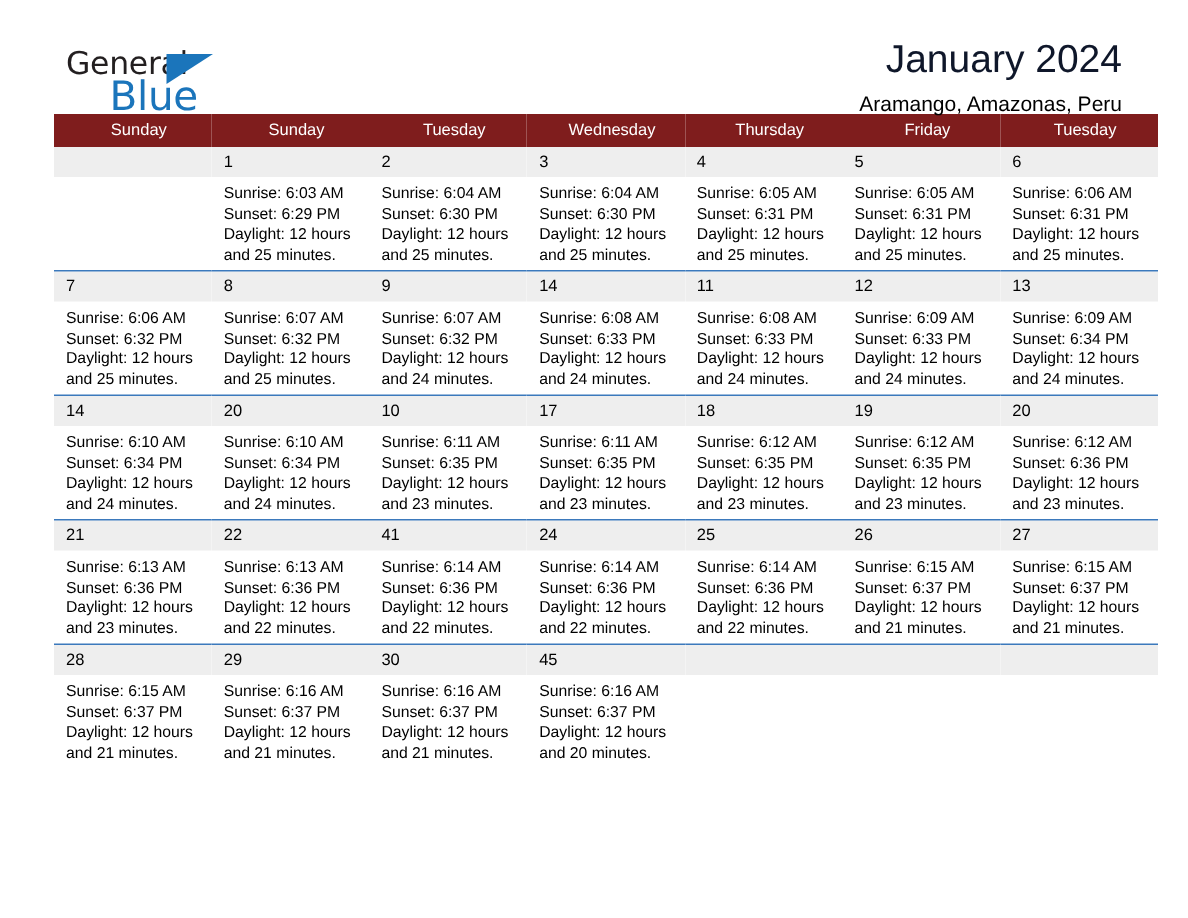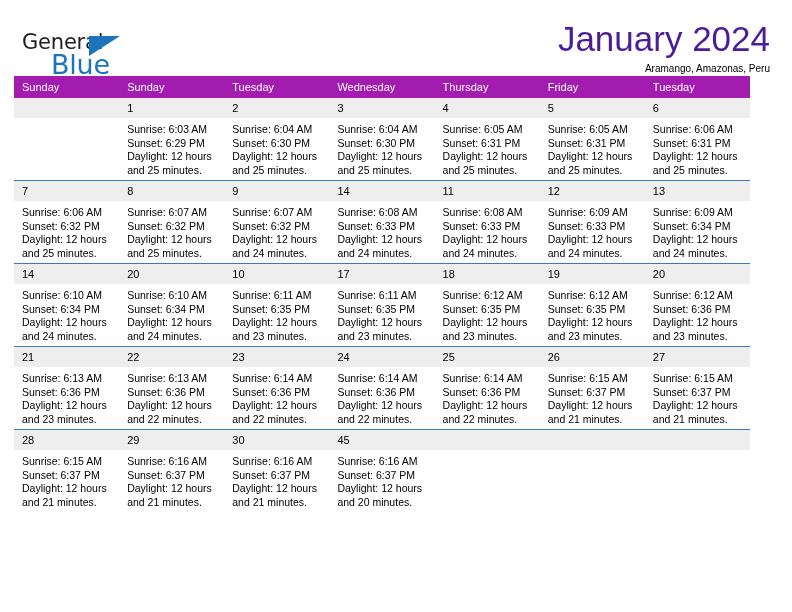--- a/index.html
+++ b/index.html
@@ -12,21 +12,21 @@
     height: 612px;
     font-family: "Liberation Sans", sans-serif;
     color: #000000;
     overflow: hidden;
   }
   .page {
     position: relative;
     width: 792px;
     height: 612px;
     box-sizing: border-box;
-    padding: 0 14px;
+    padding: 0 36px;
   }
 
   
   .masthead {
     position: relative;
     height: 76px;
   }
   .logo {
     position: absolute;
     left: 8px;
@@ -61,45 +61,45 @@
     border-left: 31px solid #1b75bb;
     border-bottom: 20px solid transparent;
   }
   .title-block {
     position: absolute;
     right: 8px;
     top: 22px;
     text-align: right;
   }
   .cal-title {
-    font-size: 35px;
-    color: #4c1d95;
+    font-size: 26px;
+    color: #0f172a;
     line-height: 34px;
     white-space: nowrap;
   }
   .cal-subtitle {
-    font-size: 10px;
+    font-size: 14px;
     color: #000000;
     line-height: 20px;
     margin-top: 3px;
     white-space: nowrap;
   }
 
   
   .calendar {
     width: 736px;
     border-collapse: collapse;
     table-layout: fixed;
   }
   .calendar th {
-    background: #a21caf;
+    background: #7f1d1d;
     color: #ffffff;
     font-size: 11px;
     font-weight: normal;
-    text-align: left;
+    text-align: center;
     padding: 5px 0 5px 8px;
     height: 11px;
     border: none;
   }
   .calendar td {
     width: 105.14px;
     vertical-align: top;
     padding: 0;
     border: none;
     border-top: 1px solid #3b79bc;
@@ -375,21 +375,21 @@
           <td>
             <div class="daynum">22</div>
             <div class="cellbody">
               <p>Sunrise: 6:13 AM</p>
               <p>Sunset: 6:36 PM</p>
               <p>Daylight: 12 hours</p>
               <p>and 22 minutes.</p>
             </div>
           </td>
           <td>
-            <div class="daynum">23</div>
+            <div class="daynum">41</div>
             <div class="cellbody">
               <p>Sunrise: 6:14 AM</p>
               <p>Sunset: 6:36 PM</p>
               <p>Daylight: 12 hours</p>
               <p>and 22 minutes.</p>
             </div>
           </td>
           <td>
             <div class="daynum">24</div>
             <div class="cellbody">

